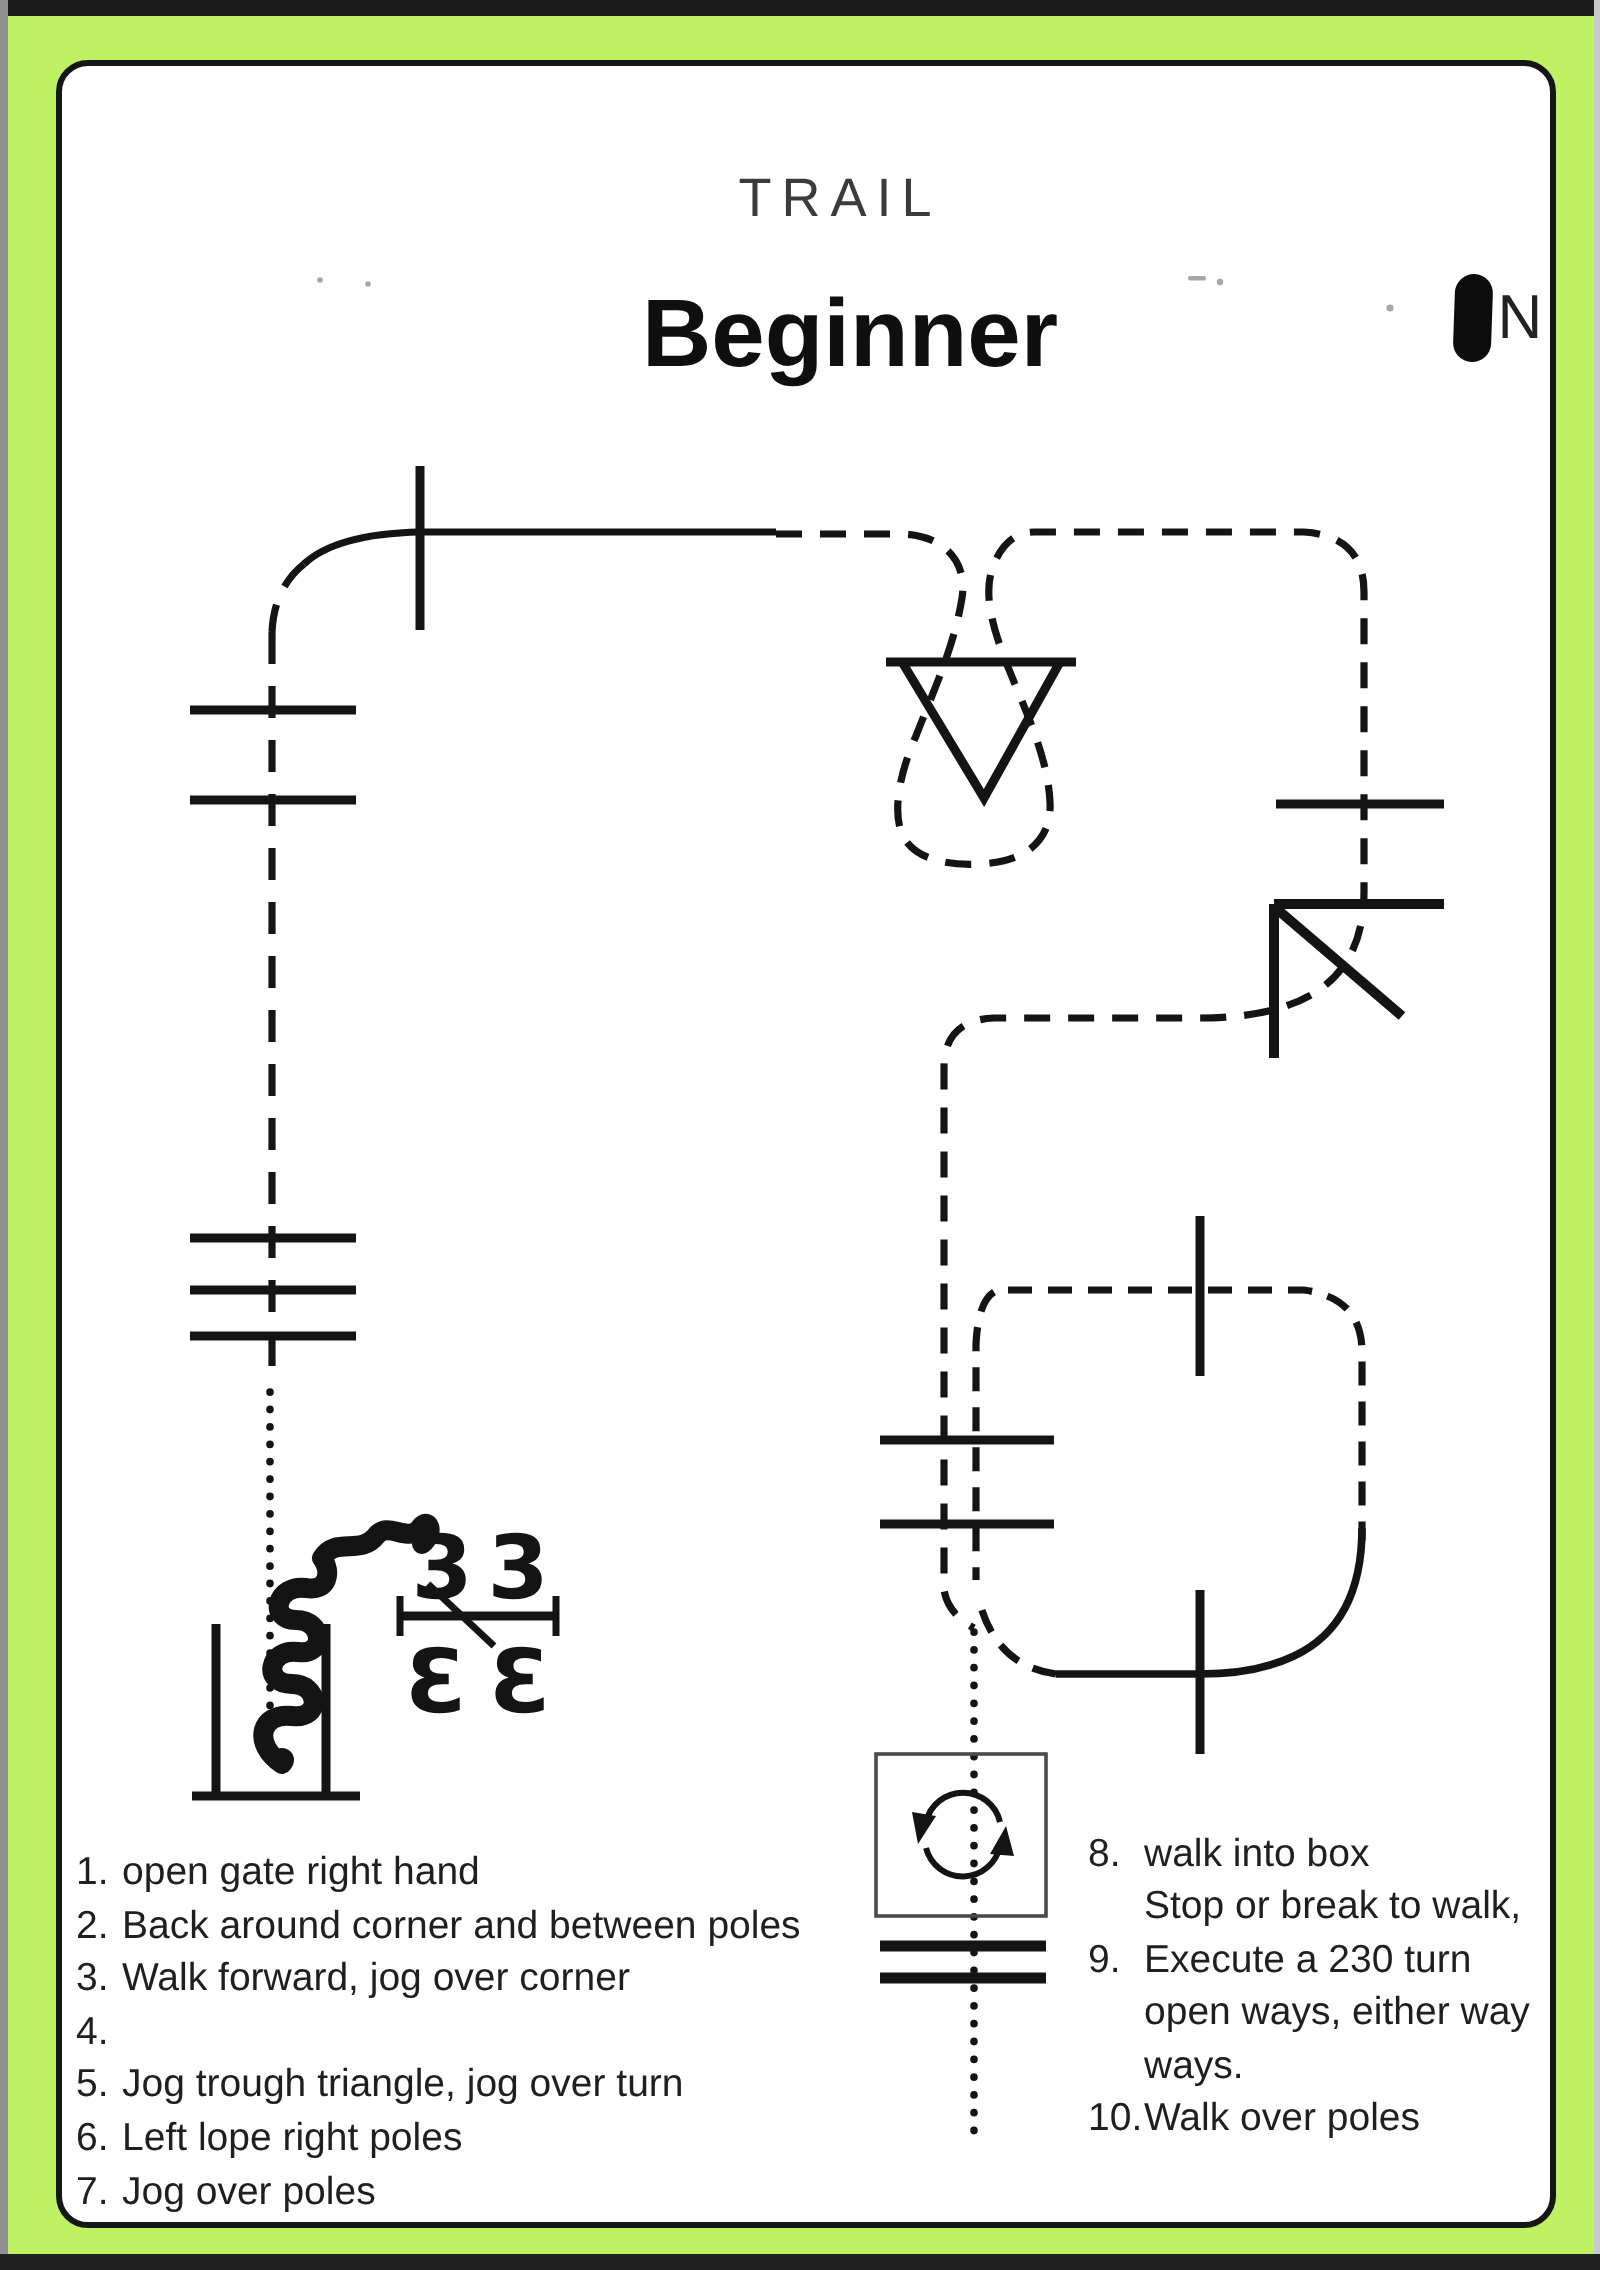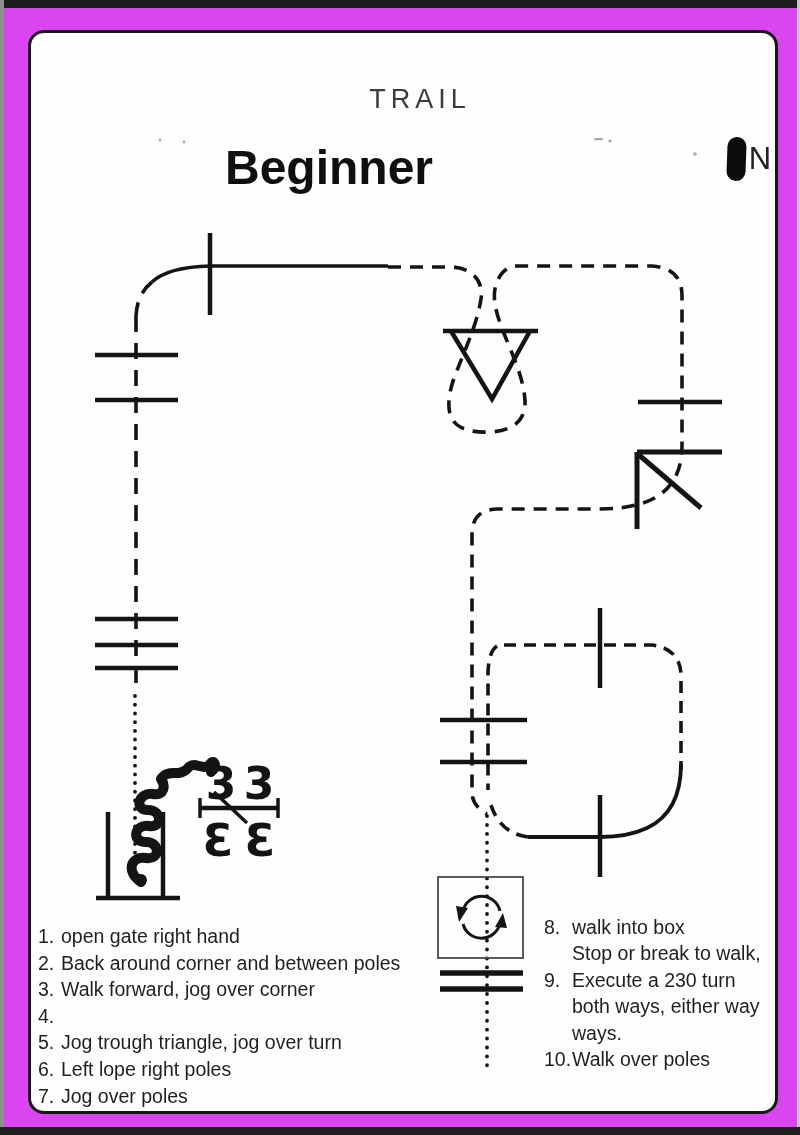--- a/index.html
+++ b/index.html
@@ -1,34 +1,34 @@
 <!DOCTYPE html>
 <html><head>
 <meta charset="utf-8">
 <style>
   html,body{margin:0;padding:0;background:#fff;}
   .shot{
     position:relative;width:800px;height:1135px;overflow:hidden;
-    background:#d946ef;
+    background:#bef264;
     font-family:"Liberation Sans",sans-serif;
   }
   .edge-top{position:absolute;left:0;top:0;width:800px;height:8px;background:#1d1d1d;}
   .edge-bottom{position:absolute;left:0;top:1127px;width:800px;height:8px;background:#202020;}
   .edge-left{position:absolute;left:0;top:0;width:4px;height:1135px;background:#8f8f8f;}
   .edge-right{position:absolute;left:797px;top:0;width:3px;height:1135px;background:#c9c9c9;}
   .sheet{
     position:absolute;left:28px;top:30px;width:750px;height:1084px;
     border:3.5px solid #161616;border-radius:16px;background:#fefefe;box-sizing:border-box;
   }
   .kicker{
     position:absolute;left:280px;top:84px;width:280px;text-align:center;
     font-size:27px;letter-spacing:5px;color:#3b3b3b;font-weight:400;
   }
   .heading{
-    position:absolute;left:225px;top:140px;width:400px;
+    position:absolute;left:225px;top:140px;width:400px;text-align:center;
     font-size:48px;font-weight:700;color:#0f0f0f;letter-spacing:0;
   }
   .course-svg{position:absolute;left:0;top:0;width:800px;height:1135px;}
 
   .list-left{position:absolute;left:38px;top:923px;width:420px;color:#1f1f1f;font-size:19.5px;line-height:26.6px;}
   .l-item{display:flex;}
   .l-num{width:23px;flex:0 0 auto;}
   .list-right{position:absolute;left:544px;top:914px;width:225px;color:#1f1f1f;font-size:19.5px;line-height:26.4px;}
   .r-item{display:flex;}
   .r-num{min-width:28px;flex:0 0 auto;}
@@ -211,21 +211,21 @@
       <span class="r-num">8.</span>
       <div class="r-lines">
         <div>walk into box</div>
         <div>Stop or break to walk,</div>
       </div>
     </div>
     <div class="r-item">
       <span class="r-num">9.</span>
       <div class="r-lines">
         <div>Execute a 230 turn</div>
-        <div>both ways, either way</div>
+        <div>open ways, either way</div>
         <div>ways.</div>
       </div>
     </div>
     <div class="r-item">
       <span class="r-num">10.</span>
       <div class="r-lines">
         <div>Walk over poles</div>
       </div>
     </div>
   </div>

